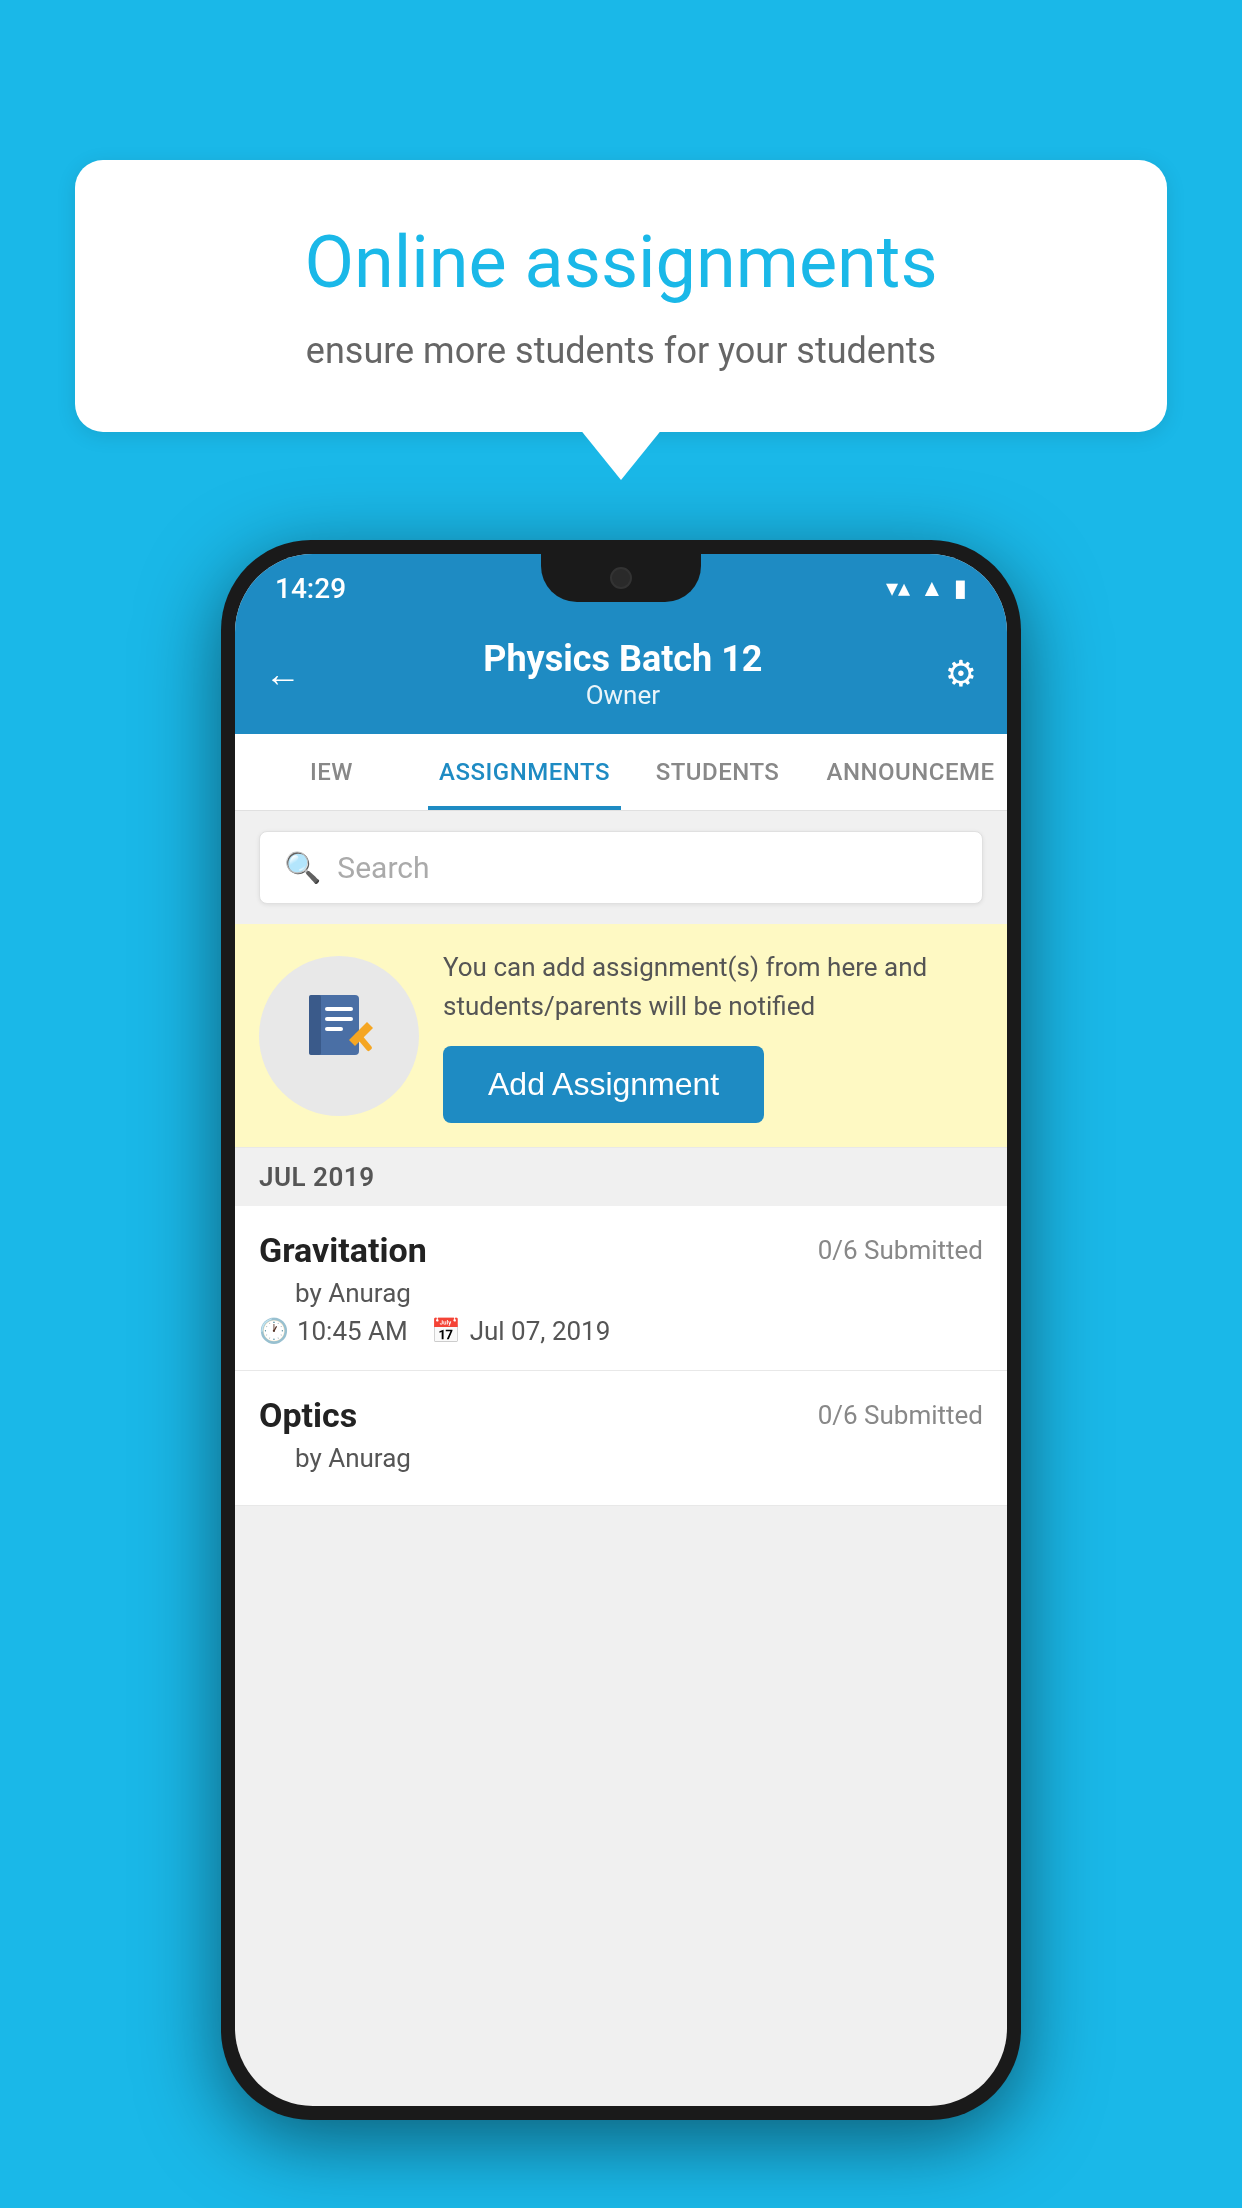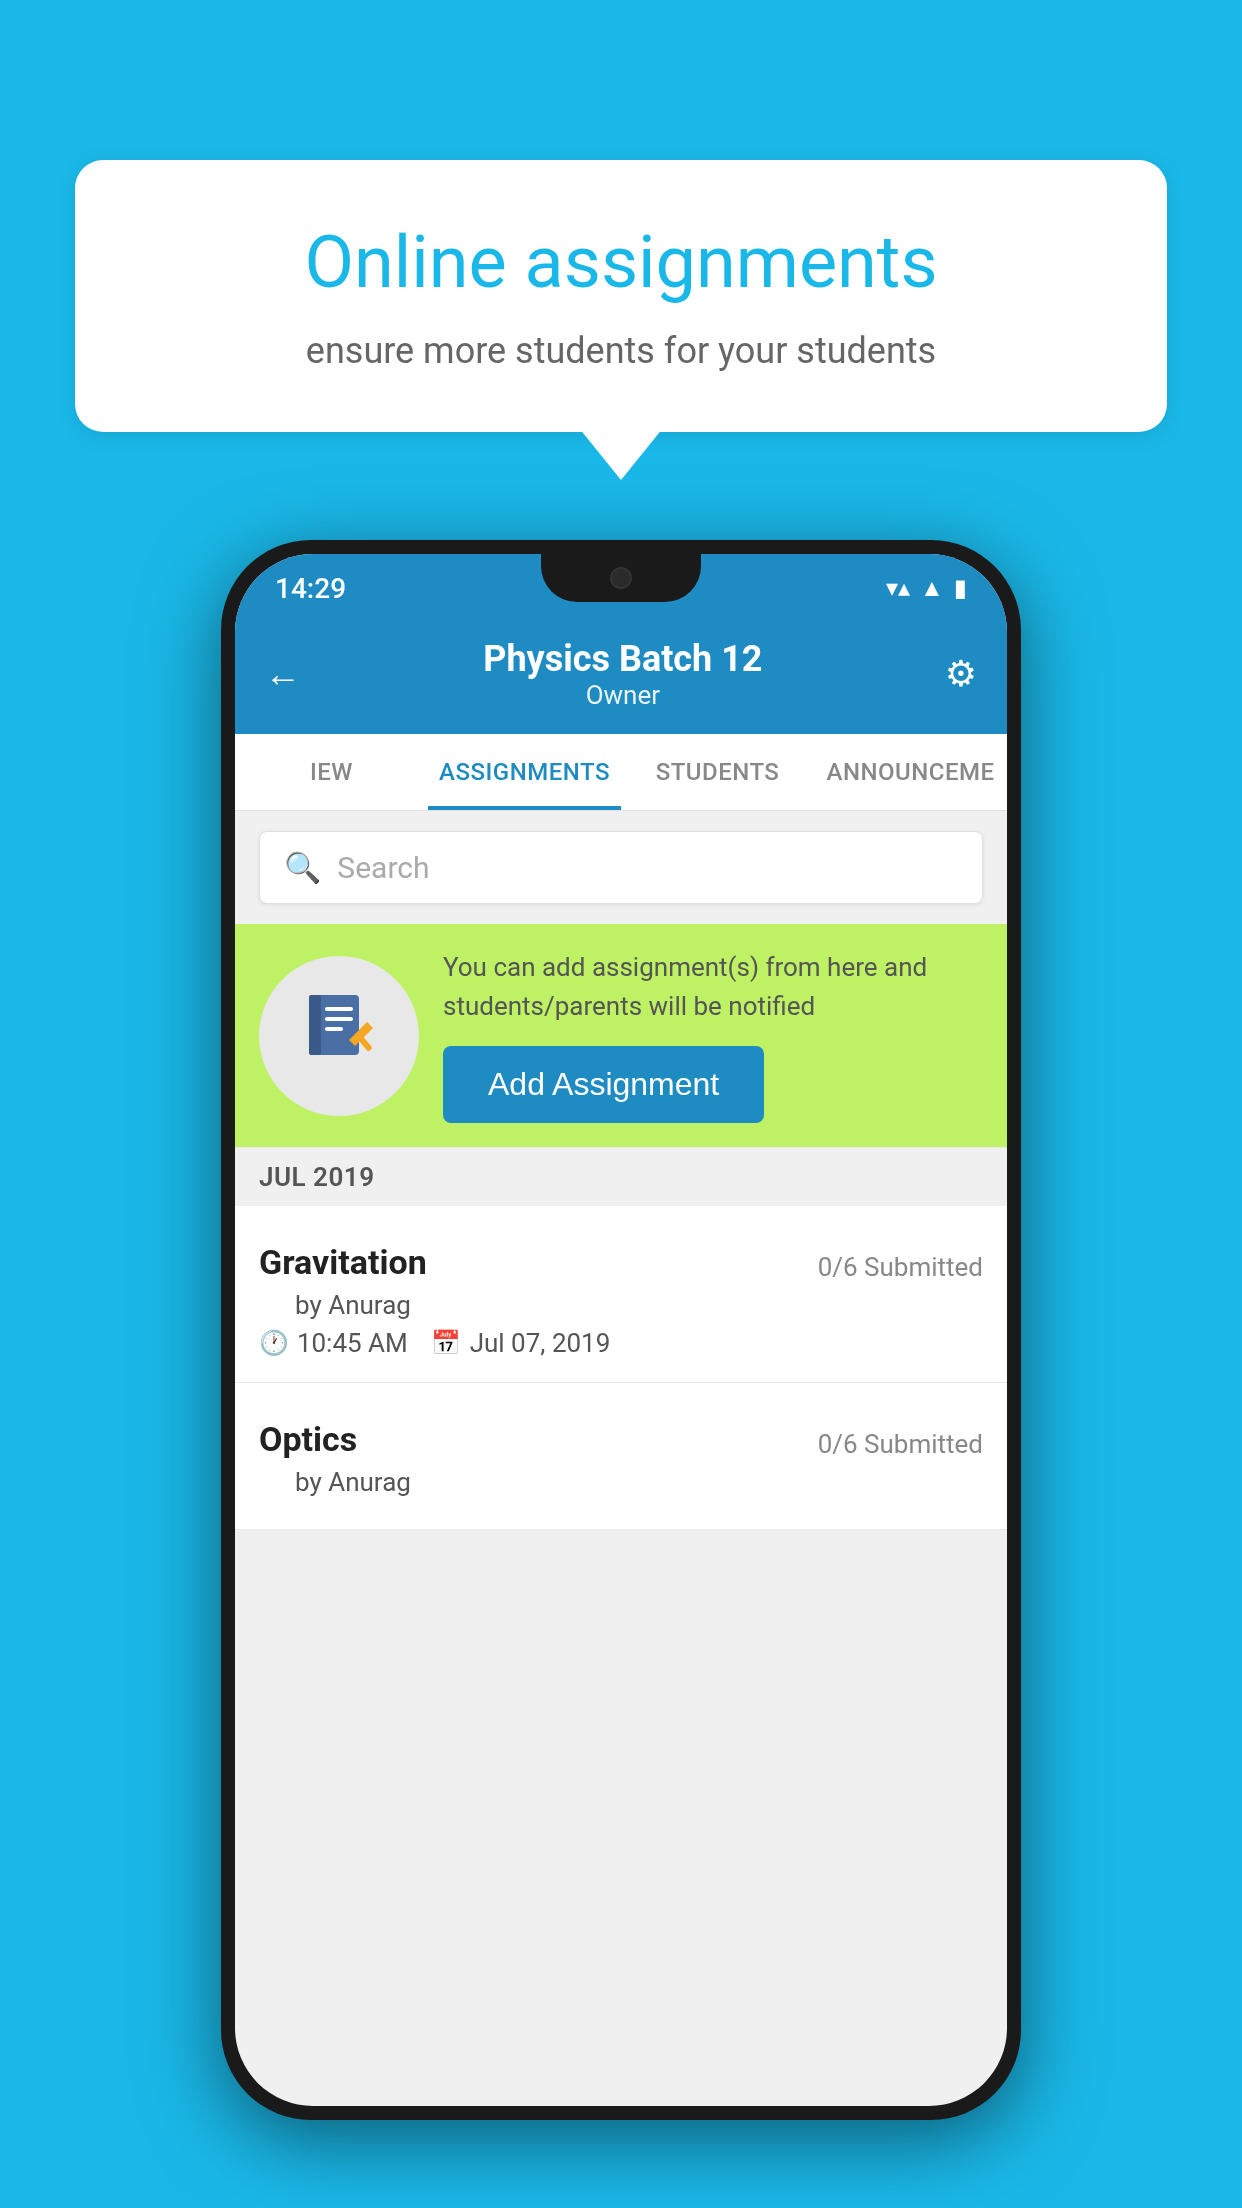--- a/index.html
+++ b/index.html
@@ -227,21 +227,21 @@
       font-size: 30px;
       color: #aaa;
     }
 
     
     .promo-card {
       display: flex;
       align-items: center;
       padding: 24px;
       gap: 24px;
-      background: #bef264;
+      background: #fef9c3;
       border-bottom: 1px solid #e8e8e8;
     }
     .promo-icon-circle {
       width: 160px;
       height: 160px;
       background: #e8e8e8;
       border-radius: 50%;
       flex-shrink: 0;
       display: flex;
       align-items: center;
@@ -283,23 +283,22 @@
 
     
     .assignment-item {
       background: white;
       padding: 24px;
       border-bottom: 1px solid #e8e8e8;
     }
     .assignment-row1 {
       display: flex;
       justify-content: space-between;
-      align-items: flex-end;
+      align-items: center;
       margin-bottom: 8px;
-      margin-top: 12px;
     }
     .assignment-name {
       font-size: 34px;
       font-weight: 700;
       color: #222;
     }
     .assignment-submitted {
       font-size: 26px;
       color: #888;
     }

